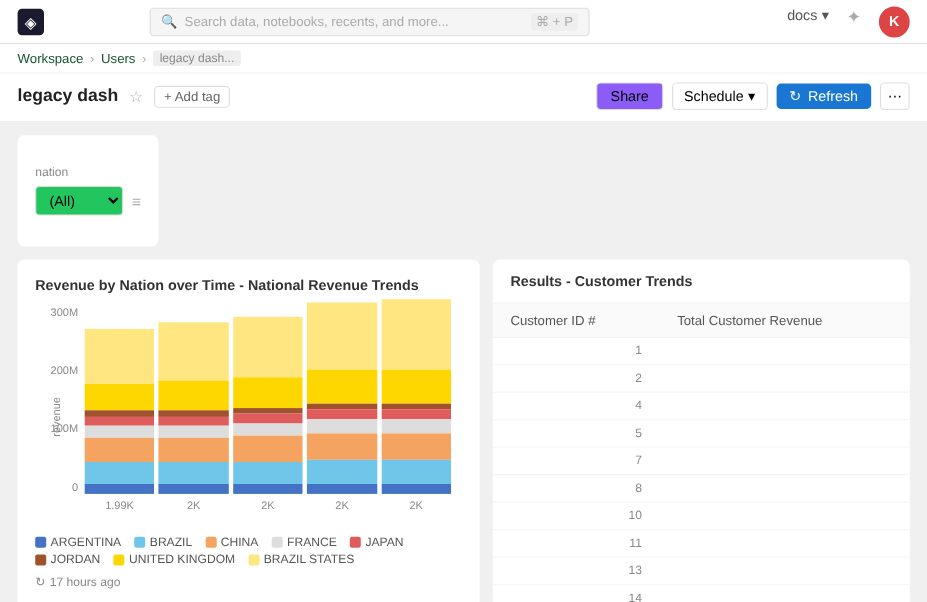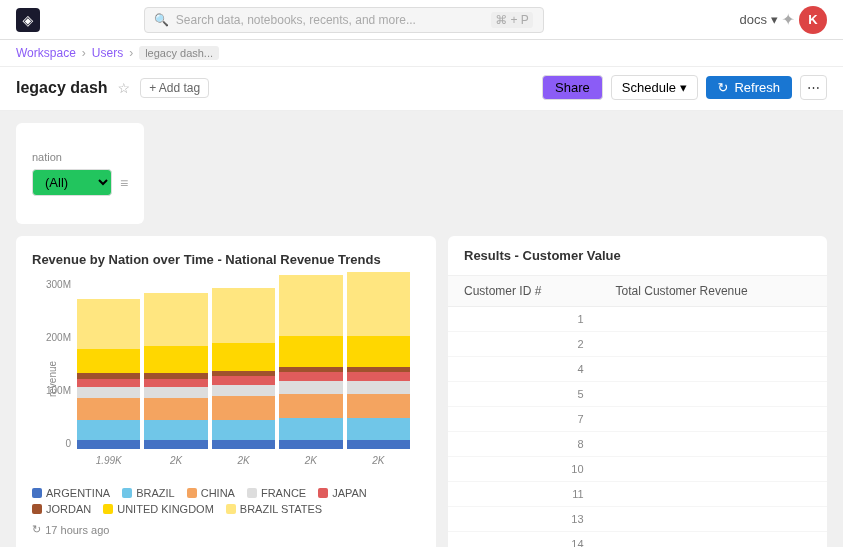--- a/index.html
+++ b/index.html
@@ -23,35 +23,35 @@
       border-radius: 4px;
       padding: 4px 10px;
       display: flex;
       align-items: center;
       gap: 6px;
       color: #888;
       font-size: 13px;
     }
     .search-bar span { font-size: 12px; }
     .shortcut { margin-left: auto; font-size: 11px; color: #aaa; background: #eee; border-radius: 3px; padding: 1px 4px; }
-    .top-right { margin-left: auto; display: flex; align-items: center; gap: 4px; }
+    .top-right { margin-left: auto; display: flex; align-items: flex-start; gap: 16px; }
     .docs-btn { display: flex; align-items: center; gap: 4px; font-size: 13px; color: #555; cursor: pointer; }
     .avatar { width: 28px; height: 28px; border-radius: 50%; background: #d44; color: white; display: flex; align-items: center; justify-content: center; font-size: 13px; font-weight: bold; }
 
     .breadcrumb {
       background: #fff;
       padding: 6px 16px;
       display: flex;
       align-items: center;
       gap: 6px;
       font-size: 12px;
       color: #666;
       border-bottom: 1px solid #eee;
     }
-    .breadcrumb a { color: #8b5cf6; text-decoration: none; }
+    .breadcrumb a { color: #14532d; text-decoration: none; }
     .breadcrumb .sep { color: #aaa; }
     .breadcrumb .current { color: #aaa; background: #eee; padding: 1px 6px; border-radius: 3px; }
 
     .page-header {
       background: #fff;
       padding: 8px 16px 10px;
       display: flex;
       align-items: center;
       gap: 10px;
       border-bottom: 1px solid #eee;
@@ -77,21 +77,21 @@
     .panel { background: #fff; border-radius: 6px; overflow: hidden; }
 
     .chart-panel { padding: 16px; }
     .chart-title { font-size: 13px; font-weight: 600; margin-bottom: 12px; color: #333; }
 
     .chart-area { position: relative; height: 200px; }
     .y-axis { position: absolute; left: 0; top: 0; bottom: 30px; width: 45px; display: flex; flex-direction: column; justify-content: space-between; align-items: flex-end; font-size: 10px; color: #888; padding-right: 6px; }
     .chart-content { position: absolute; left: 45px; right: 10px; top: 0; bottom: 30px; display: flex; align-items: flex-end; gap: 4px; }
     .bar-group { display: flex; flex-direction: column-reverse; flex: 1; cursor: pointer; position: relative; }
     .bar-segment { width: 100%; transition: opacity 0.1s; }
-    .x-axis { position: absolute; left: 45px; right: 10px; bottom: 0; height: 28px; display: flex; gap: 4px; font-style: italic; }
+    .x-axis { position: absolute; left: 45px; right: 10px; bottom: 0; height: 28px; display: flex; gap: 4px; }
     .x-label { flex: 1; text-align: center; font-size: 10px; color: #888; padding-top: 4px; }
     .y-axis-label { position: absolute; left: 0; top: 50%; transform: translateY(-50%) rotate(-90deg); font-size: 10px; color: #888; white-space: nowrap; }
 
     .legend { display: flex; flex-wrap: wrap; gap: 4px 12px; margin-top: 8px; font-size: 11px; color: #555; }
     .legend-item { display: flex; align-items: center; gap: 4px; }
     .legend-dot { width: 10px; height: 10px; border-radius: 2px; flex-shrink: 0; }
 
     .timestamp { font-size: 11px; color: #888; margin-top: 8px; display: flex; align-items: center; gap: 4px; }
 
     .table-panel { }
@@ -279,21 +279,21 @@
           </div>
         </div>
 
       <div class="timestamp">
         <span>↻</span>
         <span>17 hours ago</span>
       </div>
     </div>
 
     <div class="panel table-panel">
-      <div class="table-title">Results - Customer Value</div>
+      <div class="table-title">Results - Customer Trends</div>
       <div class="table-container">
         <table>
           <thead>
             <tr>
               <th>Customer ID #</th>
               <th>Total Customer Revenue</th>
             </tr>
           </thead>
           <tbody id="customer-table-body">
           <tr>

